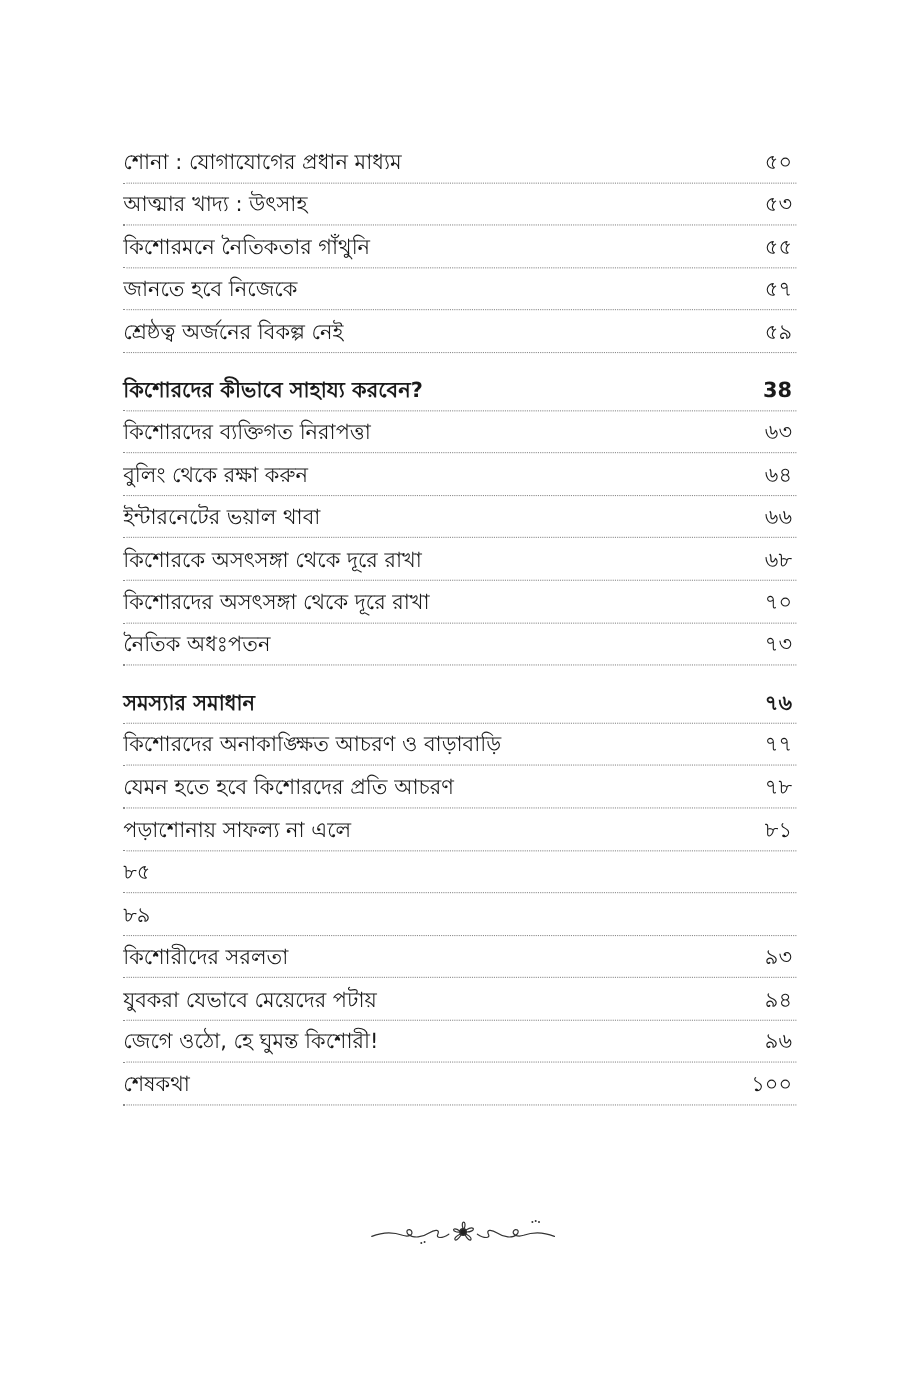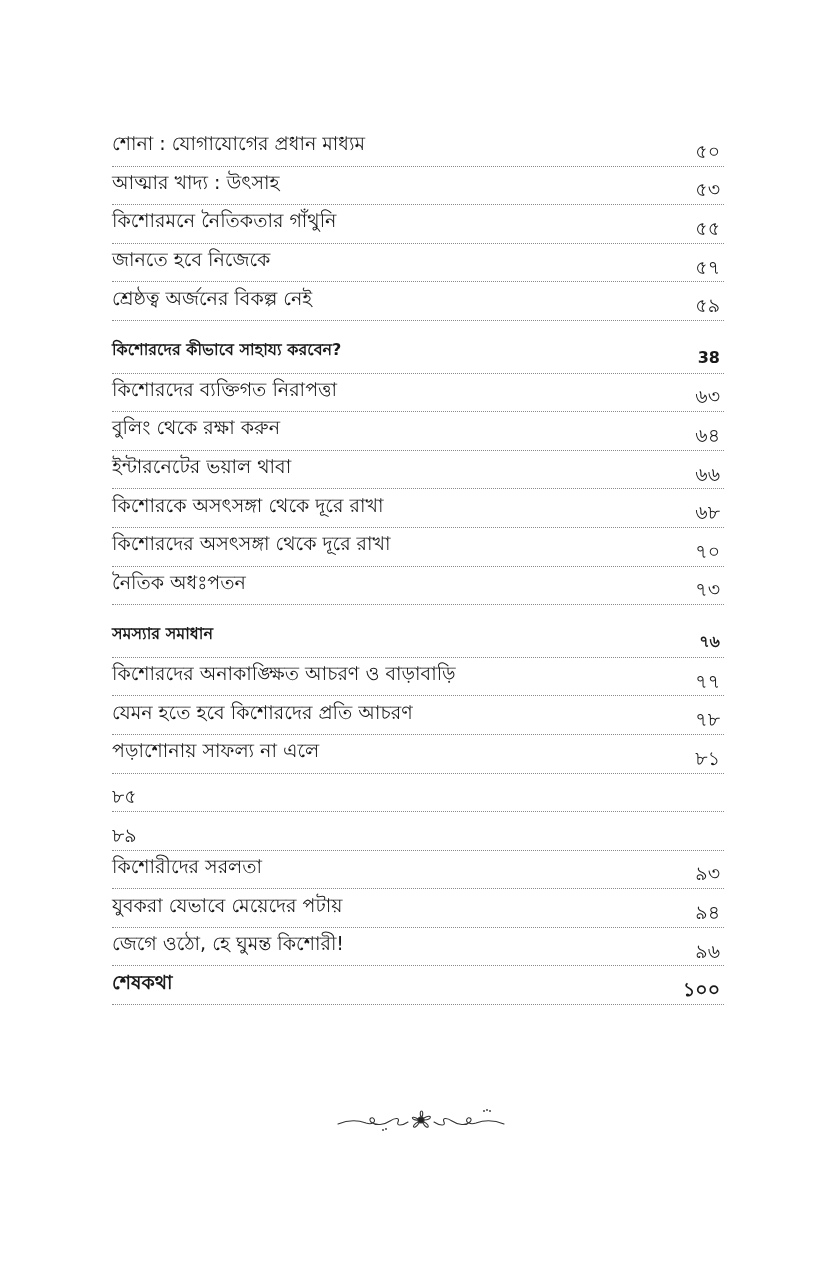--- a/index.html
+++ b/index.html
@@ -13,34 +13,34 @@
   }
   .toc {
     position: absolute;
     left: 112px;
     top: 128px;
     width: 612px;
   }
   .row {
     display: flex;
     justify-content: space-between;
-    align-items: center;
+    align-items: flex-end;
     height: 38.6px;
     box-sizing: border-box;
     padding-bottom: 7px;
     border-bottom: 1px dotted #8a8a8a;
     font-size: 19px;
     line-height: 22px;
   }
   .row.header {
     margin-top: 14px;
     font-weight: bold;
-    font-size: 16px;
+    font-size: 19px;
   }
-  .row.bold { font-weight: bold; }
+  .row.bold { font-weight: normal; }
   .row .title { white-space: nowrap; }
   .row .page { white-space: nowrap; padding-right: 4px; margin-top: 15px; }
   .ornament {
     position: absolute;
     left: 336px;
     top: 1104px;
     width: 170px;
     height: 32px;
   }
 </style>

